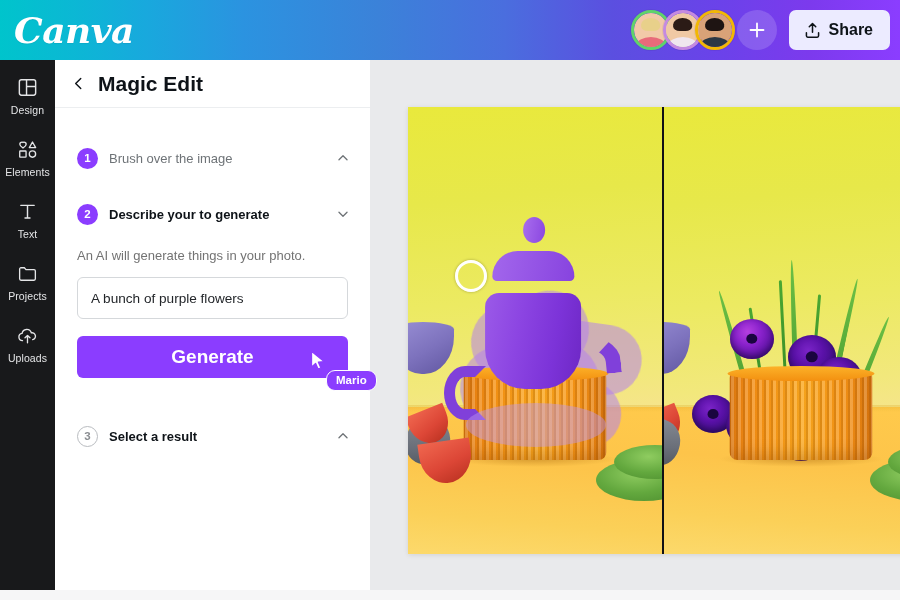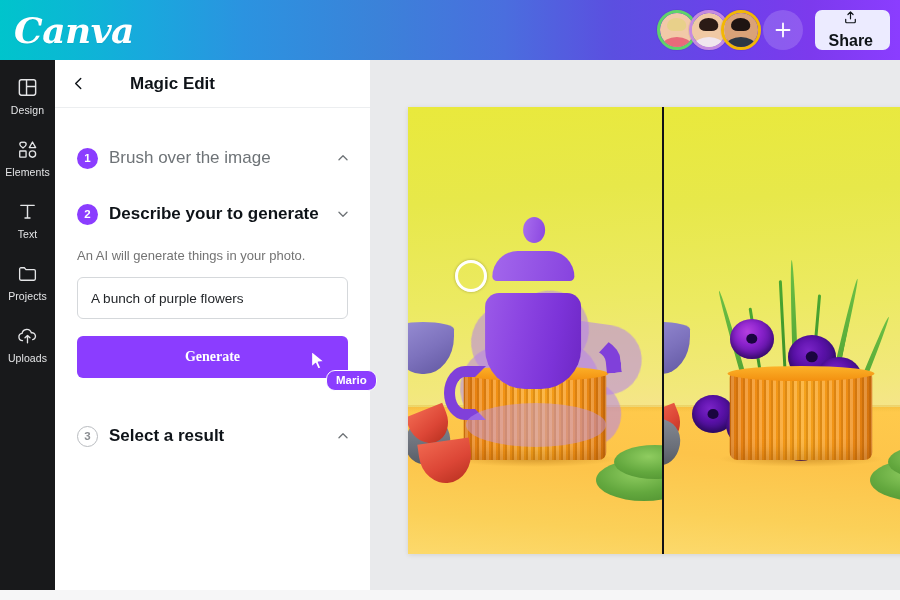--- a/index.html
+++ b/index.html
@@ -54,21 +54,21 @@
   .plus-btn {
     width: 40px; height: 40px; border-radius: 50%;
     background: rgba(255,255,255,.16);
     display: flex; align-items: center; justify-content: center;
     margin-left: 2px; cursor: pointer;
   }
   .plus-btn svg { display: block; }
   .share-btn {
     display: flex; align-items: center; gap: 7px;
     height: 40px; padding: 0 17px 0 14px; margin-left: 12px;
-    background: #ecebff; border-radius: 7px; cursor: pointer; flex-direction: column;
+    background: #ecebff; border-radius: 7px; cursor: pointer;
   }
   .share-label {
     font-size: 16px; font-weight: 600; color: #0e1318;
   }
 
   
   .rail {
     position: absolute; left: 0; top: 60px; width: 55px; height: 530px;
     background: #18191b; display: flex; flex-direction: column;
     align-items: center; padding-top: 14px; z-index: 30;
@@ -86,57 +86,57 @@
   
   .panel {
     position: absolute; left: 55px; top: 60px;
     width: 315px; height: 540px; background: #ffffff; z-index: 20;
   }
   .panel-head {
     height: 48px; display: flex; align-items: center;
     padding-left: 16px; border-bottom: 1px solid #eceef0;
   }
   .back-chevron { margin-right: 12px; cursor: pointer; display: flex; }
-  .panel-title { font-size: 17px; font-weight: 700; color: #0e1318; margin-left: 32px; }
+  .panel-title { font-size: 21px; font-weight: 700; color: #0e1318; }
 
   .step-row {
     display: flex; align-items: center;
     padding: 0 20px 0 22px; height: 56px; cursor: pointer;
   }
   .badge {
     width: 21px; height: 21px; border-radius: 50%;
     display: flex; align-items: center; justify-content: center;
     font-size: 11.5px; font-weight: 700; flex: none; margin-right: 11px;
   }
   .badge.filled { background: #8b3dff; color: #fff; }
   .badge.hollow {
     background: #fff; color: #8a8d91; border: 1.4px solid #b9bcc0;
     font-weight: 600;
   }
-  .step-label { font-size: 17px; }
+  .step-label { font-size: 13px; }
   .step-label.muted { color: #6e7377; font-weight: 400; }
   .step-label.active { color: #0e1318; font-weight: 700; }
   .step-chevron { margin-left: auto; display: flex; }
 
   .helper-text {
     padding: 6px 22px 0 22px; font-size: 13px; color: #737373;
   }
   .prompt-wrap { padding: 14px 22px 0 22px; }
   .prompt-input {
     width: 100%; height: 42px; border: 1px solid #d5d8db;
     border-radius: 6px; padding: 0 13px; font-size: 13.6px;
     color: #23262a; background: #fff;
     font-family: "Liberation Sans", sans-serif; outline: none;
   }
   .generate-wrap { padding: 17px 22px 0 22px; }
   .generate-btn {
     width: 100%; height: 42px; border: none; border-radius: 6px;
     background: #8b3dff; color: #ffffff;
-    font-size: 14px; font-weight: 600; cursor: pointer;
-    font-family: Liberation Serif, serif;
+    font-size: 19px; font-weight: 600; cursor: pointer;
+    font-family: Liberation Sans, sans-serif;
   }
 
   
   .cursor-group {
     position: absolute; left: 310px; top: 350px;
     z-index: 25; pointer-events: none;
   }
   .cursor-tag {
     position: absolute; left: 16px; top: 20px;
     background: #8b3dff; color: #fff; font-size: 11.5px;

